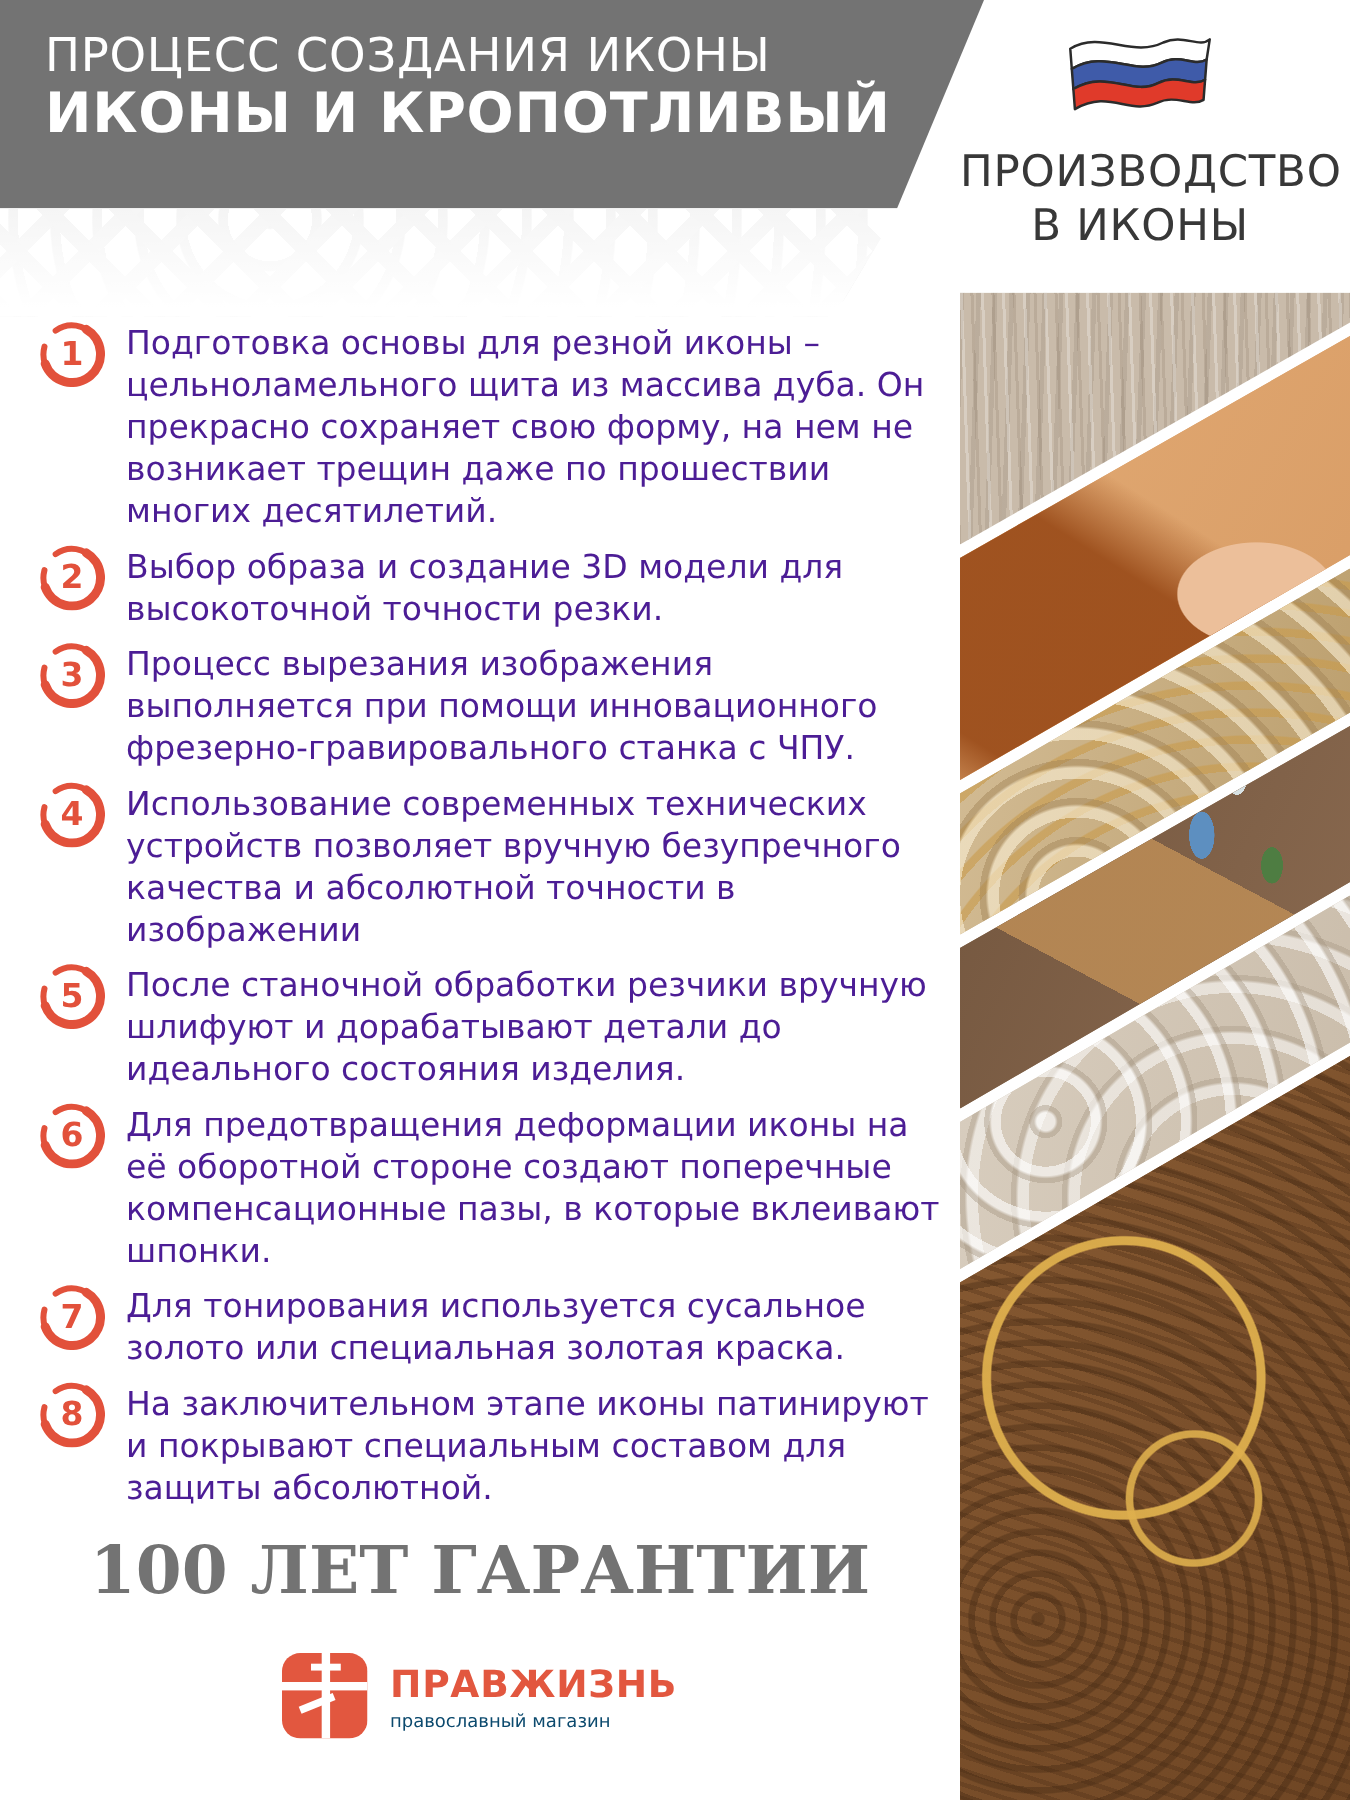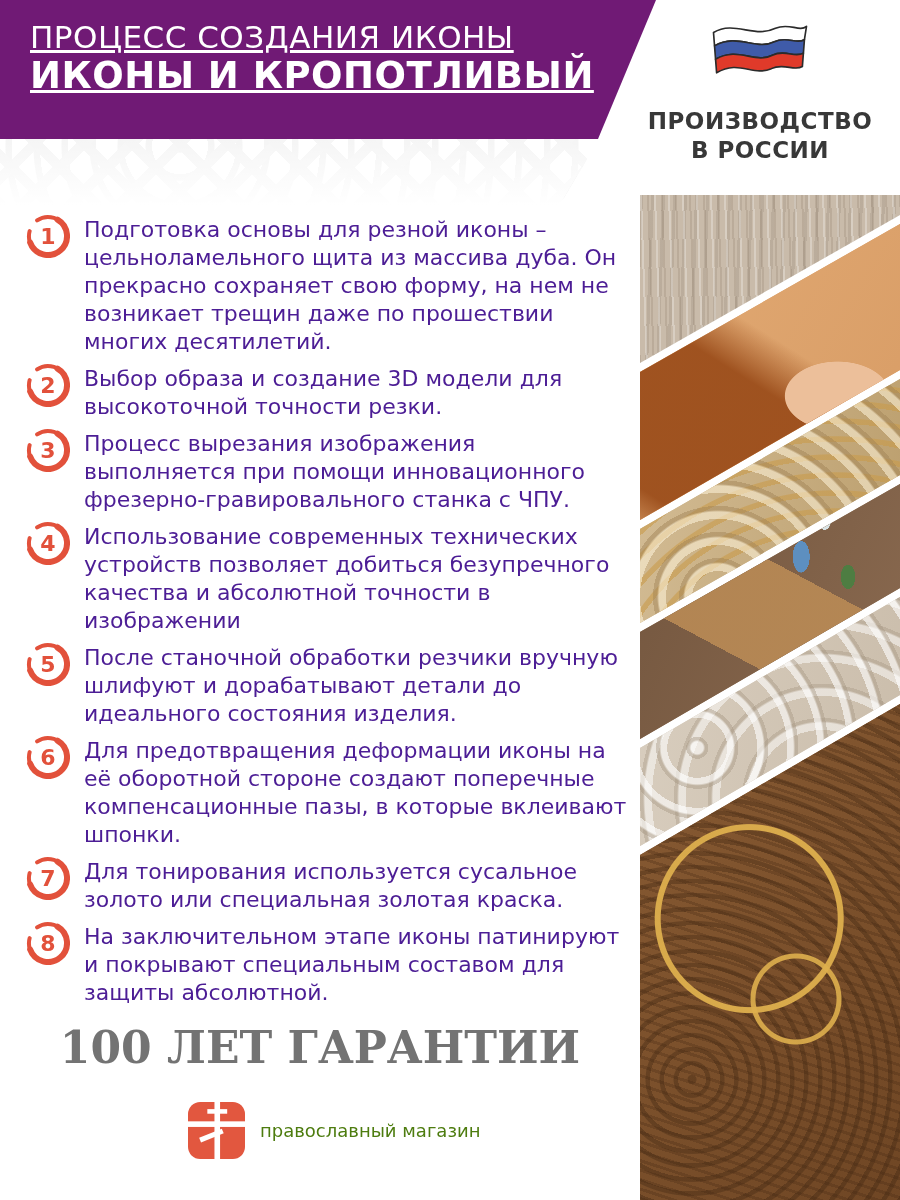--- a/index.html
+++ b/index.html
@@ -9,25 +9,24 @@
     font-family:"DejaVu Sans","Liberation Sans",sans-serif;
     position:relative;
     overflow:hidden;
     color:#222;
   }
   .page{position:absolute;inset:0;}
 
   
   .banner{
     position:absolute;top:0;left:0;width:660px;height:139px;
-    background:#701a75;
+    background:#737373;
     clip-path:polygon(0 0,656px 0,598px 139px,0 139px);
     color:#fff;
     padding:0;
-    text-decoration:underline;
   }
   .banner-inner{padding:20px 0 0 30px;}
   .banner-line1{
     font-size:31px;font-weight:400;letter-spacing:.5px;line-height:1.15;
   }
   .banner-line2{
     font-size:37px;font-weight:700;letter-spacing:.5px;line-height:1.1;
   }
 
   
@@ -45,22 +44,22 @@
     background:linear-gradient(to bottom,rgba(255,255,255,.35) 0%,rgba(255,255,255,1) 92%);
   }
 
   
   .made-in{
     position:absolute;top:18px;left:640px;width:240px;
     text-align:center;
   }
   .made-in svg{display:block;margin:0 auto;}
   .made-in-text{
-    margin-top:27px;
-    color:#383838;font-weight:700;font-size:23px;line-height:1.25;letter-spacing:.5px;
+    margin-top:16px;
+    color:#383838;font-weight:400;font-size:29px;line-height:1.25;letter-spacing:.5px;
   }
 
   
   .steps{
     position:absolute;top:216px;left:26px;width:604px;
     display:flex;flex-direction:column;gap:9px;
   }
   .step{display:flex;align-items:flex-start;}
   .step-badge{flex:0 0 44px;width:44px;height:44px;position:relative;margin-top:-2px;}
   .step-badge svg{position:absolute;inset:0;}
@@ -83,21 +82,21 @@
     color:#737373;white-space:nowrap;
   }
 
   
   .brand{
     position:absolute;top:1102px;left:188px;
     display:flex;align-items:center;gap:15px;
   }
   .brand-texts{display:flex;flex-direction:column;gap:3px;}
   .brand-name{color:#e2573f;font-weight:700;font-size:25px;letter-spacing:.5px;}
-  .brand-tagline{color:#4d7c0f;font-size:18px;font-weight:400;}
+  .brand-tagline{color:#0c4a6e;font-size:12px;font-weight:400;}
 
   
   .photo-col{
     position:absolute;top:195px;left:640px;width:260px;height:1005px;
     background:#fff;
   }
   .strip{position:absolute;inset:0;}
   .strip-a{
     clip-path:polygon(0px 0px,260px 0px,260px 20px,0px 168px);
     background-color:#c9bbaa;
@@ -169,21 +168,21 @@
   <div class="made-in">
     <svg width="104" height="62" viewBox="0 0 100 60">
       <g stroke="#2b2b2b" stroke-width="1.6" stroke-linejoin="round">
         <path d="M5,14 C25,2 45,20 65,10 C78,4 88,14 95,8 L93,21 C85,26 76,17 64,23 C46,32 28,14 6,27 Z" fill="#ffffff"></path>
         <path d="M6,27 C28,14 46,32 64,23 C76,17 85,26 93,21 L92,34 C84,39 74,30 62,36 C44,45 29,27 7,40 Z" fill="#3f5ba9"></path>
         <path d="M7,40 C29,27 45,45 62,36 C74,30 84,39 92,34 L91,47 C83,52 73,43 61,49 C43,57 30,40 8,53 Z" fill="#e03a2a"></path>
       </g>
     </svg>
     <div class="made-in-text">
       <div>ПРОИЗВОДСТВО</div>
-      <div>В РОССИИ</div>
+      <div>В ИКОНЫ</div>
     </div>
   </div>
 
   <div class="steps">
 
     <div class="step">
       <div class="step-badge">
         <svg viewBox="0 0 44 44">
           <path d="M11.1 6.44 A19 19 0 1 1 3.65 17.08" fill="none" stroke="#e2513b" stroke-width="4" stroke-linecap="round"></path>
           <path d="M31.5 5.55 A19 19 0 1 1 4.15 28.5" fill="none" stroke="#e2513b" stroke-width="6" stroke-linecap="round"></path>
@@ -216,21 +215,21 @@
     </div>
 
     <div class="step">
       <div class="step-badge">
         <svg viewBox="0 0 44 44">
           <path d="M11.1 6.44 A19 19 0 1 1 3.65 17.08" fill="none" stroke="#e2513b" stroke-width="4" stroke-linecap="round"></path>
           <path d="M31.5 5.55 A19 19 0 1 1 4.15 28.5" fill="none" stroke="#e2513b" stroke-width="6" stroke-linecap="round"></path>
         </svg>
         <span class="step-num">4</span>
       </div>
-      <div class="step-text">Использование современных технических устройств позволяет добиться безупречного качества и абсолютной точности в изображении</div>
+      <div class="step-text">Использование современных технических устройств позволяет вручную безупречного качества и абсолютной точности в изображении</div>
     </div>
 
     <div class="step">
       <div class="step-badge">
         <svg viewBox="0 0 44 44">
           <path d="M11.1 6.44 A19 19 0 1 1 3.65 17.08" fill="none" stroke="#e2513b" stroke-width="4" stroke-linecap="round"></path>
           <path d="M31.5 5.55 A19 19 0 1 1 4.15 28.5" fill="none" stroke="#e2513b" stroke-width="6" stroke-linecap="round"></path>
         </svg>
         <span class="step-num">5</span>
       </div>
@@ -278,20 +277,21 @@
     <svg width="57" height="57" viewBox="0 0 56 56">
       <rect x="0" y="0" width="56" height="56" rx="12" fill="#e2573f"></rect>
       <g fill="#ffffff">
         <rect x="26" y="0" width="5.5" height="56"></rect>
         <rect x="0" y="19" width="56" height="5.5"></rect>
         <rect x="19" y="7" width="19.5" height="4.5"></rect>
         <rect x="11" y="30.5" width="24" height="5" transform="rotate(-22 23 33)"></rect>
       </g>
     </svg>
     <div class="brand-texts">
+      <div class="brand-name">ПРАВЖИЗНЬ</div>
       <div class="brand-tagline">православный магазин</div>
     </div>
   </div>
 
   <div class="photo-col">
     <div class="strip strip-a" title="oak wood grain texture"></div>
     <div class="strip strip-b" title="hand carving wood with chisel"></div>
     <div class="strip strip-c" title="carved relief with gilding"></div>
     <div class="strip strip-d" title="craftsman sanding carved panel in workshop"></div>
     <div class="strip strip-e" title="carved ornamental frame strip"></div>

